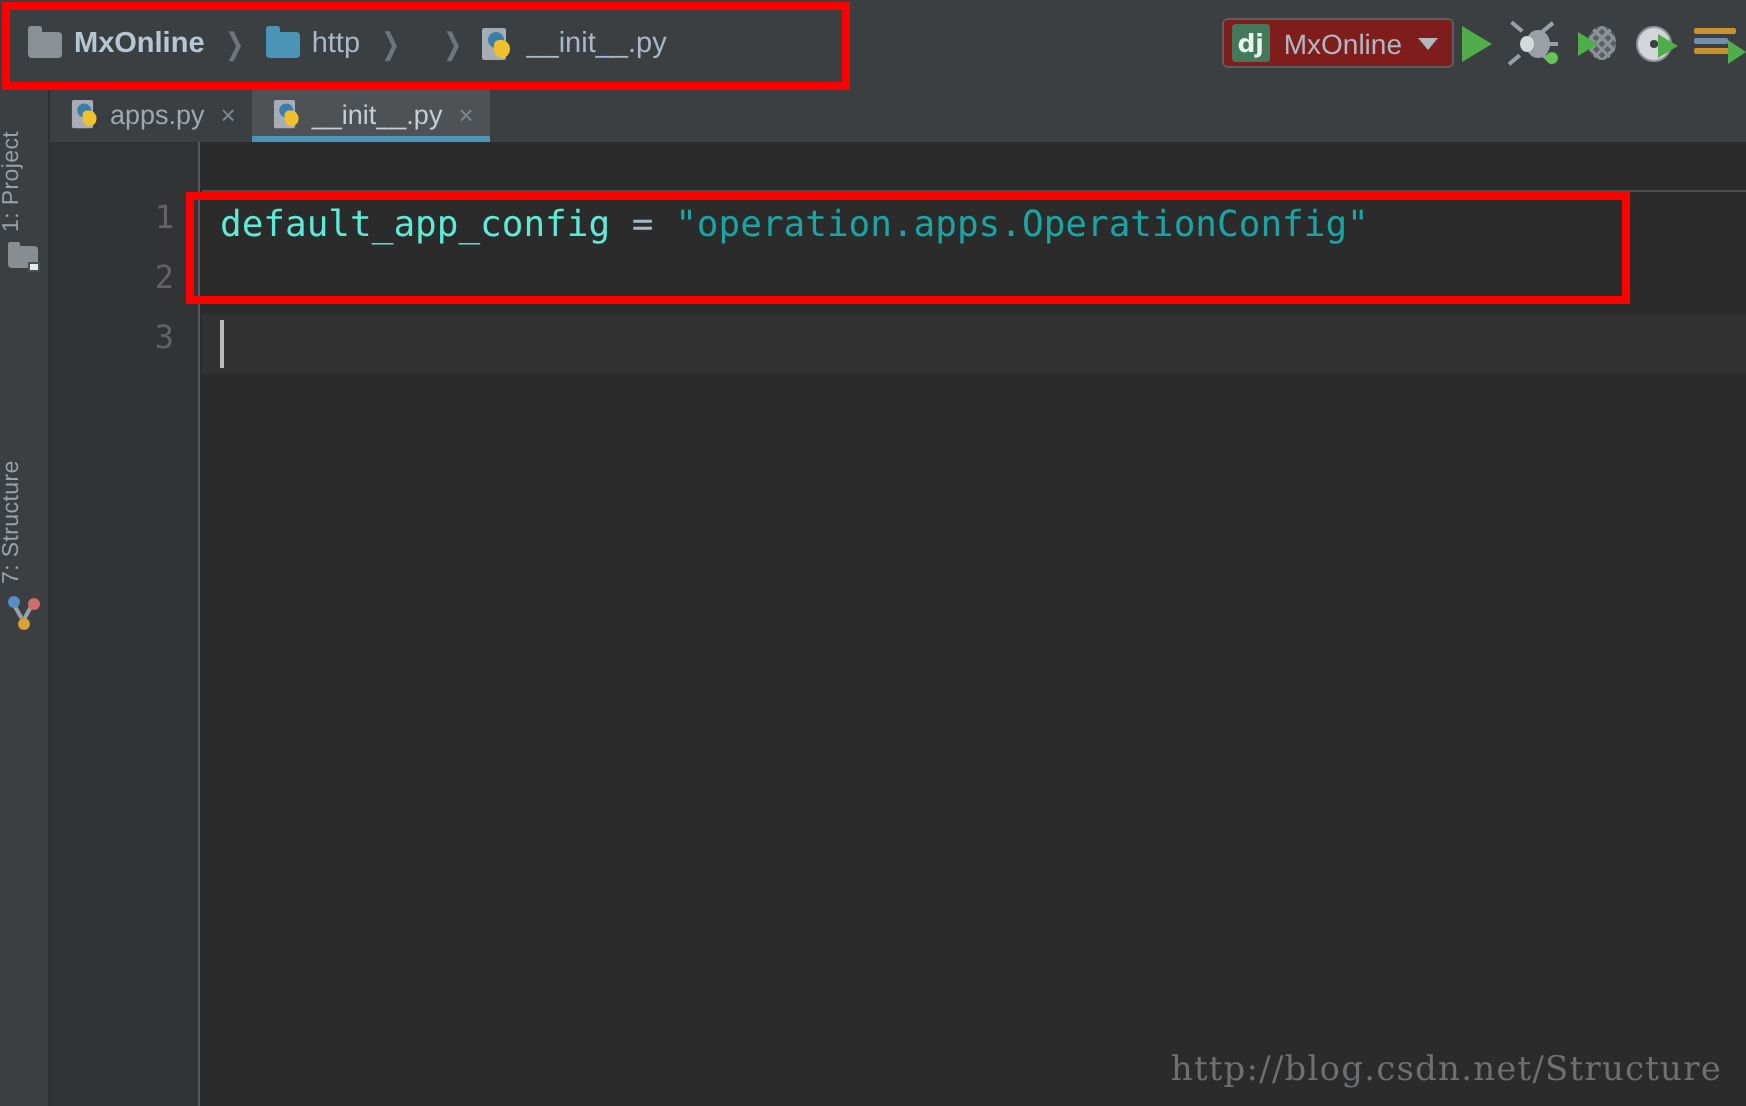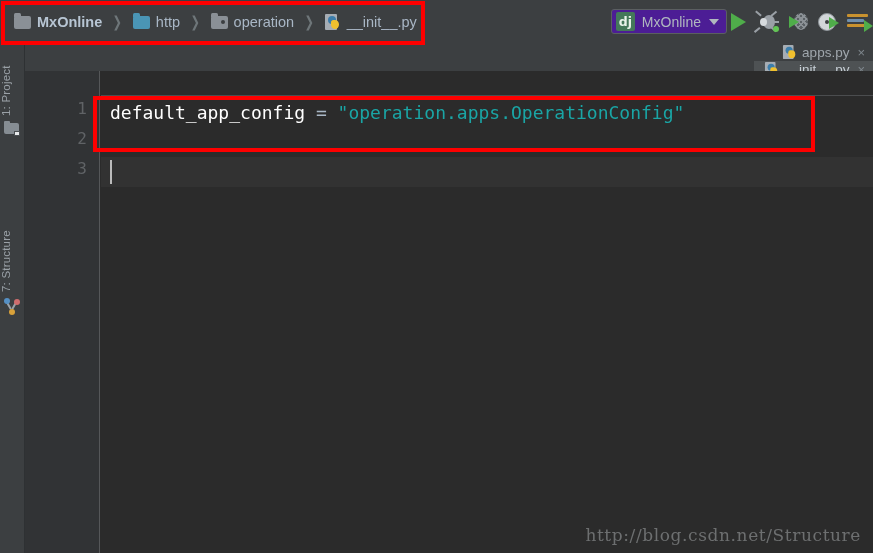--- a/index.html
+++ b/index.html
@@ -110,21 +110,21 @@
   
   .runconfig {
     position: absolute;
     right: 146px; top: 9px;
     height: 25px;
     display: flex;
     align-items: center;
     padding: 0 7px 0 4px;
     border: 1px solid #5b5f61;
     border-radius: 3px;
-    background: #4c1d95;
+    background: #7f1d1d;
     box-sizing: border-box;
   }
   .dj-badge {
     position: relative;
     width: 19px; height: 19px;
     background: #44785a;
     border-radius: 2px;
     color: #e8f3ea;
     font-size: 12.5px;
     font-weight: bold;
@@ -345,23 +345,22 @@
   .stripe-ic.struct .e1 { left: 4px; top: 4px; transform: rotate(-30deg); }
   .stripe-ic.struct .e2 { left: 9px; top: 4px; transform: rotate(30deg); }
 
   
   .tabstrip {
     position: absolute;
     left: 25px; top: 44px;
     width: 848px; height: 27px;
     background: #3c3f41;
     display: flex;
-    align-items: flex-end;
-    box-sizing: border-box;
-    flex-direction: column;
+    align-items: center;
+    box-sizing: border-box;
   }
   .etab {
     position: relative;
     height: 27px;
     display: flex;
     align-items: center;
     padding: 0 8px 0 10px;
     box-sizing: border-box;
   }
   .etab .ic-py { transform: scale(0.88); margin-right: 4px; }
@@ -427,21 +426,21 @@
     align-items: center;
     padding-left: 9px;
     box-sizing: border-box;
     font-family: "DejaVu Sans Mono", monospace;
     font-size: 18px;
     white-space: pre;
   }
   .cl1 { top: 26px; }
   .cl2 { top: 56px; }
   .cl3 { top: 86px; background: #323232; }
-  .tok-plain { color: #ffffff; }
+  .tok-plain { color: #5eead4; }
   .tok-op { color: #a9b7c6; }
   .tok-str { color: #1aa5a5; }
   .caret {
     position: absolute;
     left: 9px; top: 89px;
     width: 2px; height: 24px;
     background: #bbbbbb;
   }
   .editor-topline {
     position: absolute;
@@ -485,24 +484,20 @@
         <span class="crumb-label">MxOnline</span>
       </div>
       <span class="crumb-sep">❯</span>
 
       <div class="crumb">
         <span class="ic-folder blue"></span>
         <span class="crumb-label">http</span>
       </div>
       <span class="crumb-sep">❯</span>
 
-      <div class="crumb">
-        <span class="ic-folder gray dot"></span>
-        <span class="crumb-label">operation</span>
-      </div>
       <span class="crumb-sep">❯</span>
 
       <div class="crumb">
         <span class="ic-py">
           <span class="page"></span>
             <span class="snake-b"></span>
             <span class="snake-y"></span>
         </span>
         <span class="crumb-label">__init__.py</span>
       </div>

